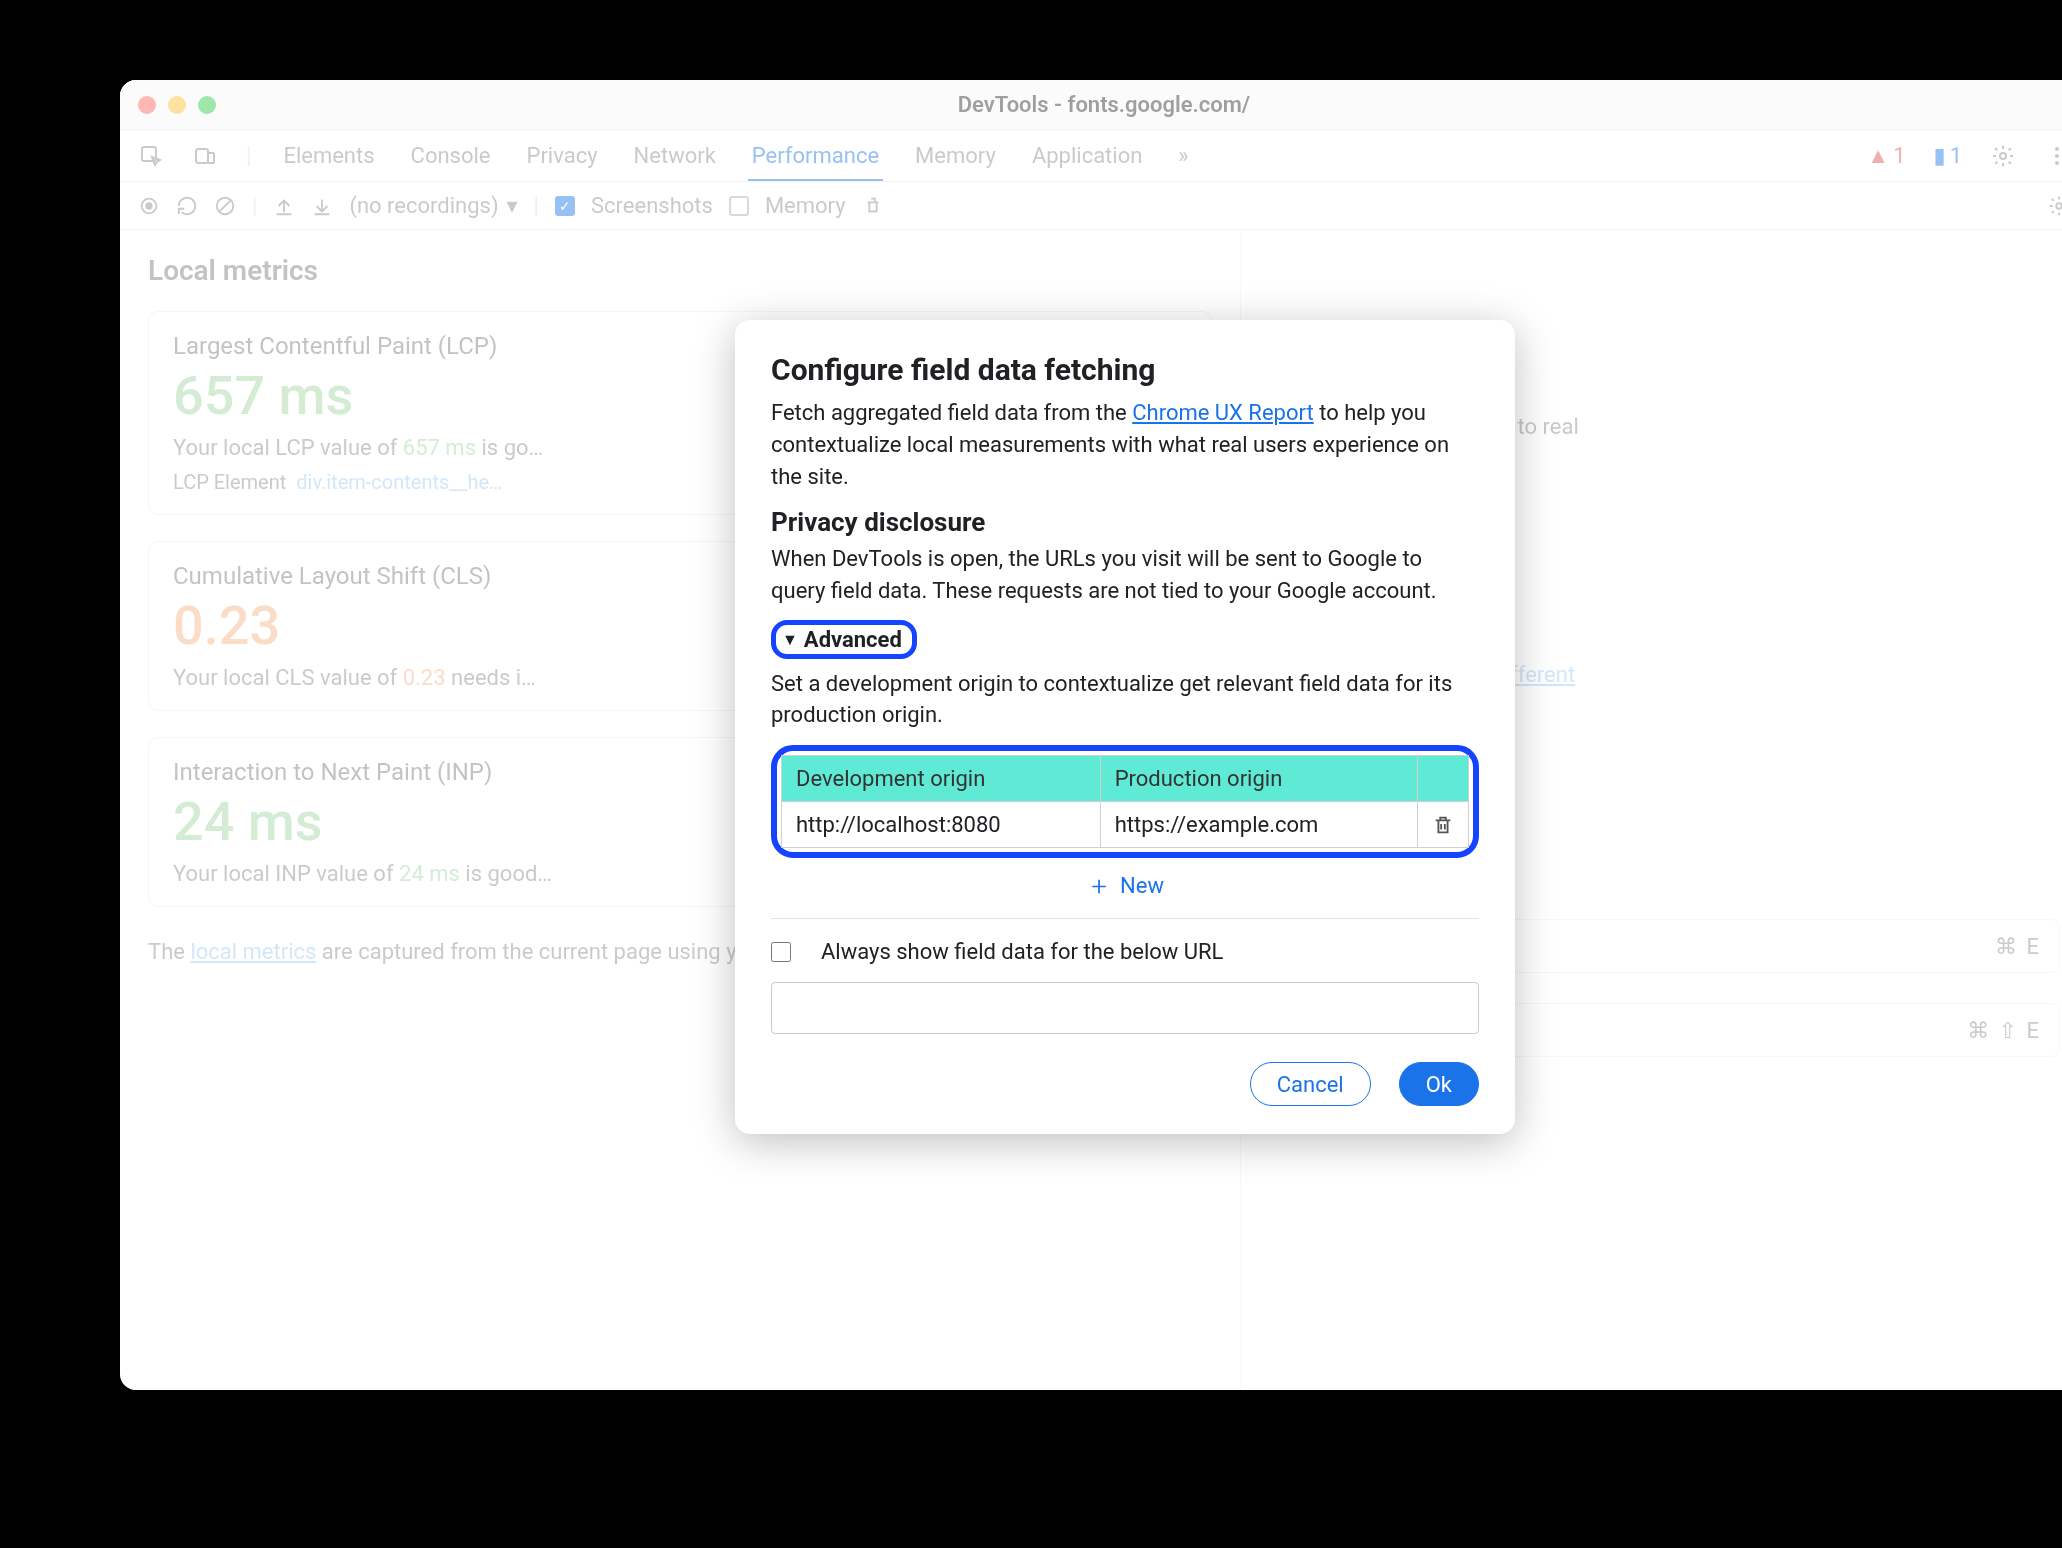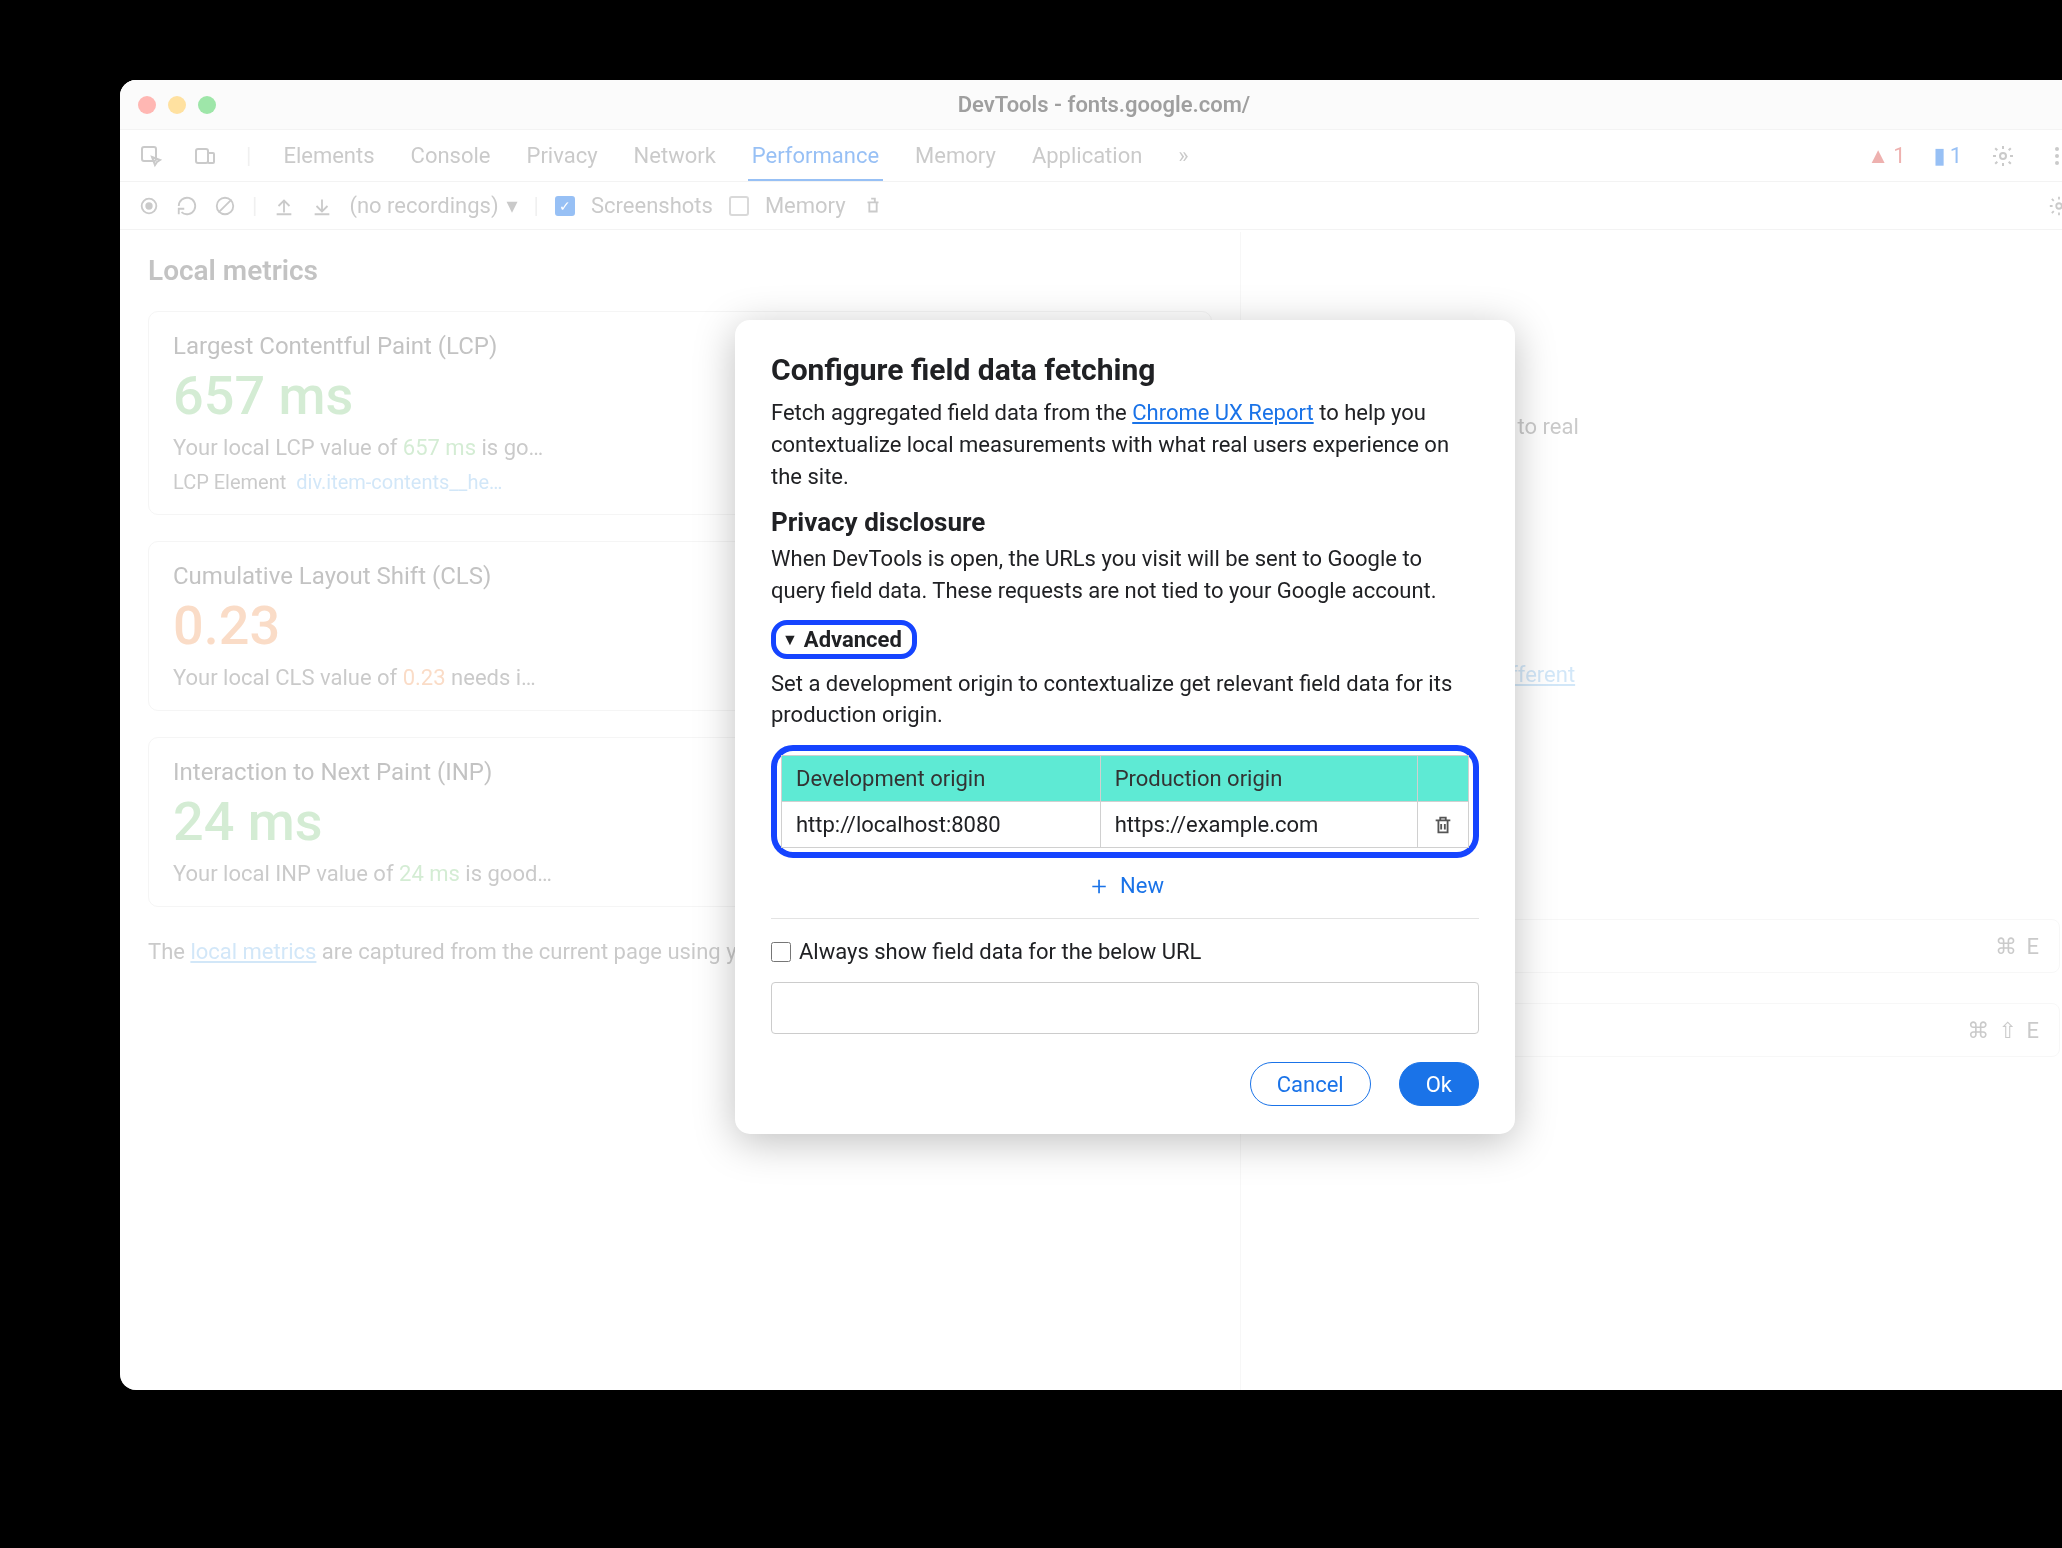--- a/index.html
+++ b/index.html
@@ -73,21 +73,21 @@
   .adv-header { display:inline-flex; align-items:center; gap:6px; border:5px solid #1544ff; border-radius:16px; padding:2px 10px 2px 6px; font-weight:700; font-size:22px; margin-top:14px;}
   .adv-header .tri { font-size:16px;}
   .adv-desc { font-size:22px; margin-top:10px; line-height:1.4;}
   .table-wrap { border:6px solid #1544ff; border-radius:22px; margin-top:14px; padding:4px;}
   .origin-table { width:100%; border-collapse:collapse; font-size:22px;}
   .origin-table th, .origin-table td { border:1px solid #d0d0d0; padding:10px 14px; text-align:left; font-weight:400;}
   .origin-table th { background:#5eead4; color:#333;}
   .origin-table td.trash { width:50px; text-align:center;}
   .trash-icon{ color:#555;}
   .new-row { display:flex; align-items:center; justify-content:center; gap:8px; color:#1a73e8; font-size:22px; padding:14px 0 20px; border-bottom:1px solid #e3e3e3;}
-  .always-row { display:flex; align-items:center; gap:8px; padding:20px 0 12px; font-size:22px;}
+  .always-row { display:flex; align-items:center; gap:30px; padding:20px 0 12px; font-size:22px;}
   .always-row input[type=checkbox]{ width:20px; height:20px;}
   .url-input { width:100%; height:52px; border:1px solid #ccc; border-radius:4px; margin-top:6px; font-size:22px; padding:0 12px;}
   .dialog-buttons { display:flex; justify-content:flex-end; gap:28px; margin-top:28px;}
   .btn { height:44px; padding:0 26px; border-radius:22px; font-size:22px; display:inline-flex; align-items:center; justify-content:center; cursor:pointer; border:1px solid #1a73e8;}
   .btn.cancel { background:#fff; color:#1a73e8;}
   .btn.ok { background:#1a73e8; color:#fff; border-color:#1a73e8;}
   svg { display:block; }
 </style>
 </head>
 <body>

